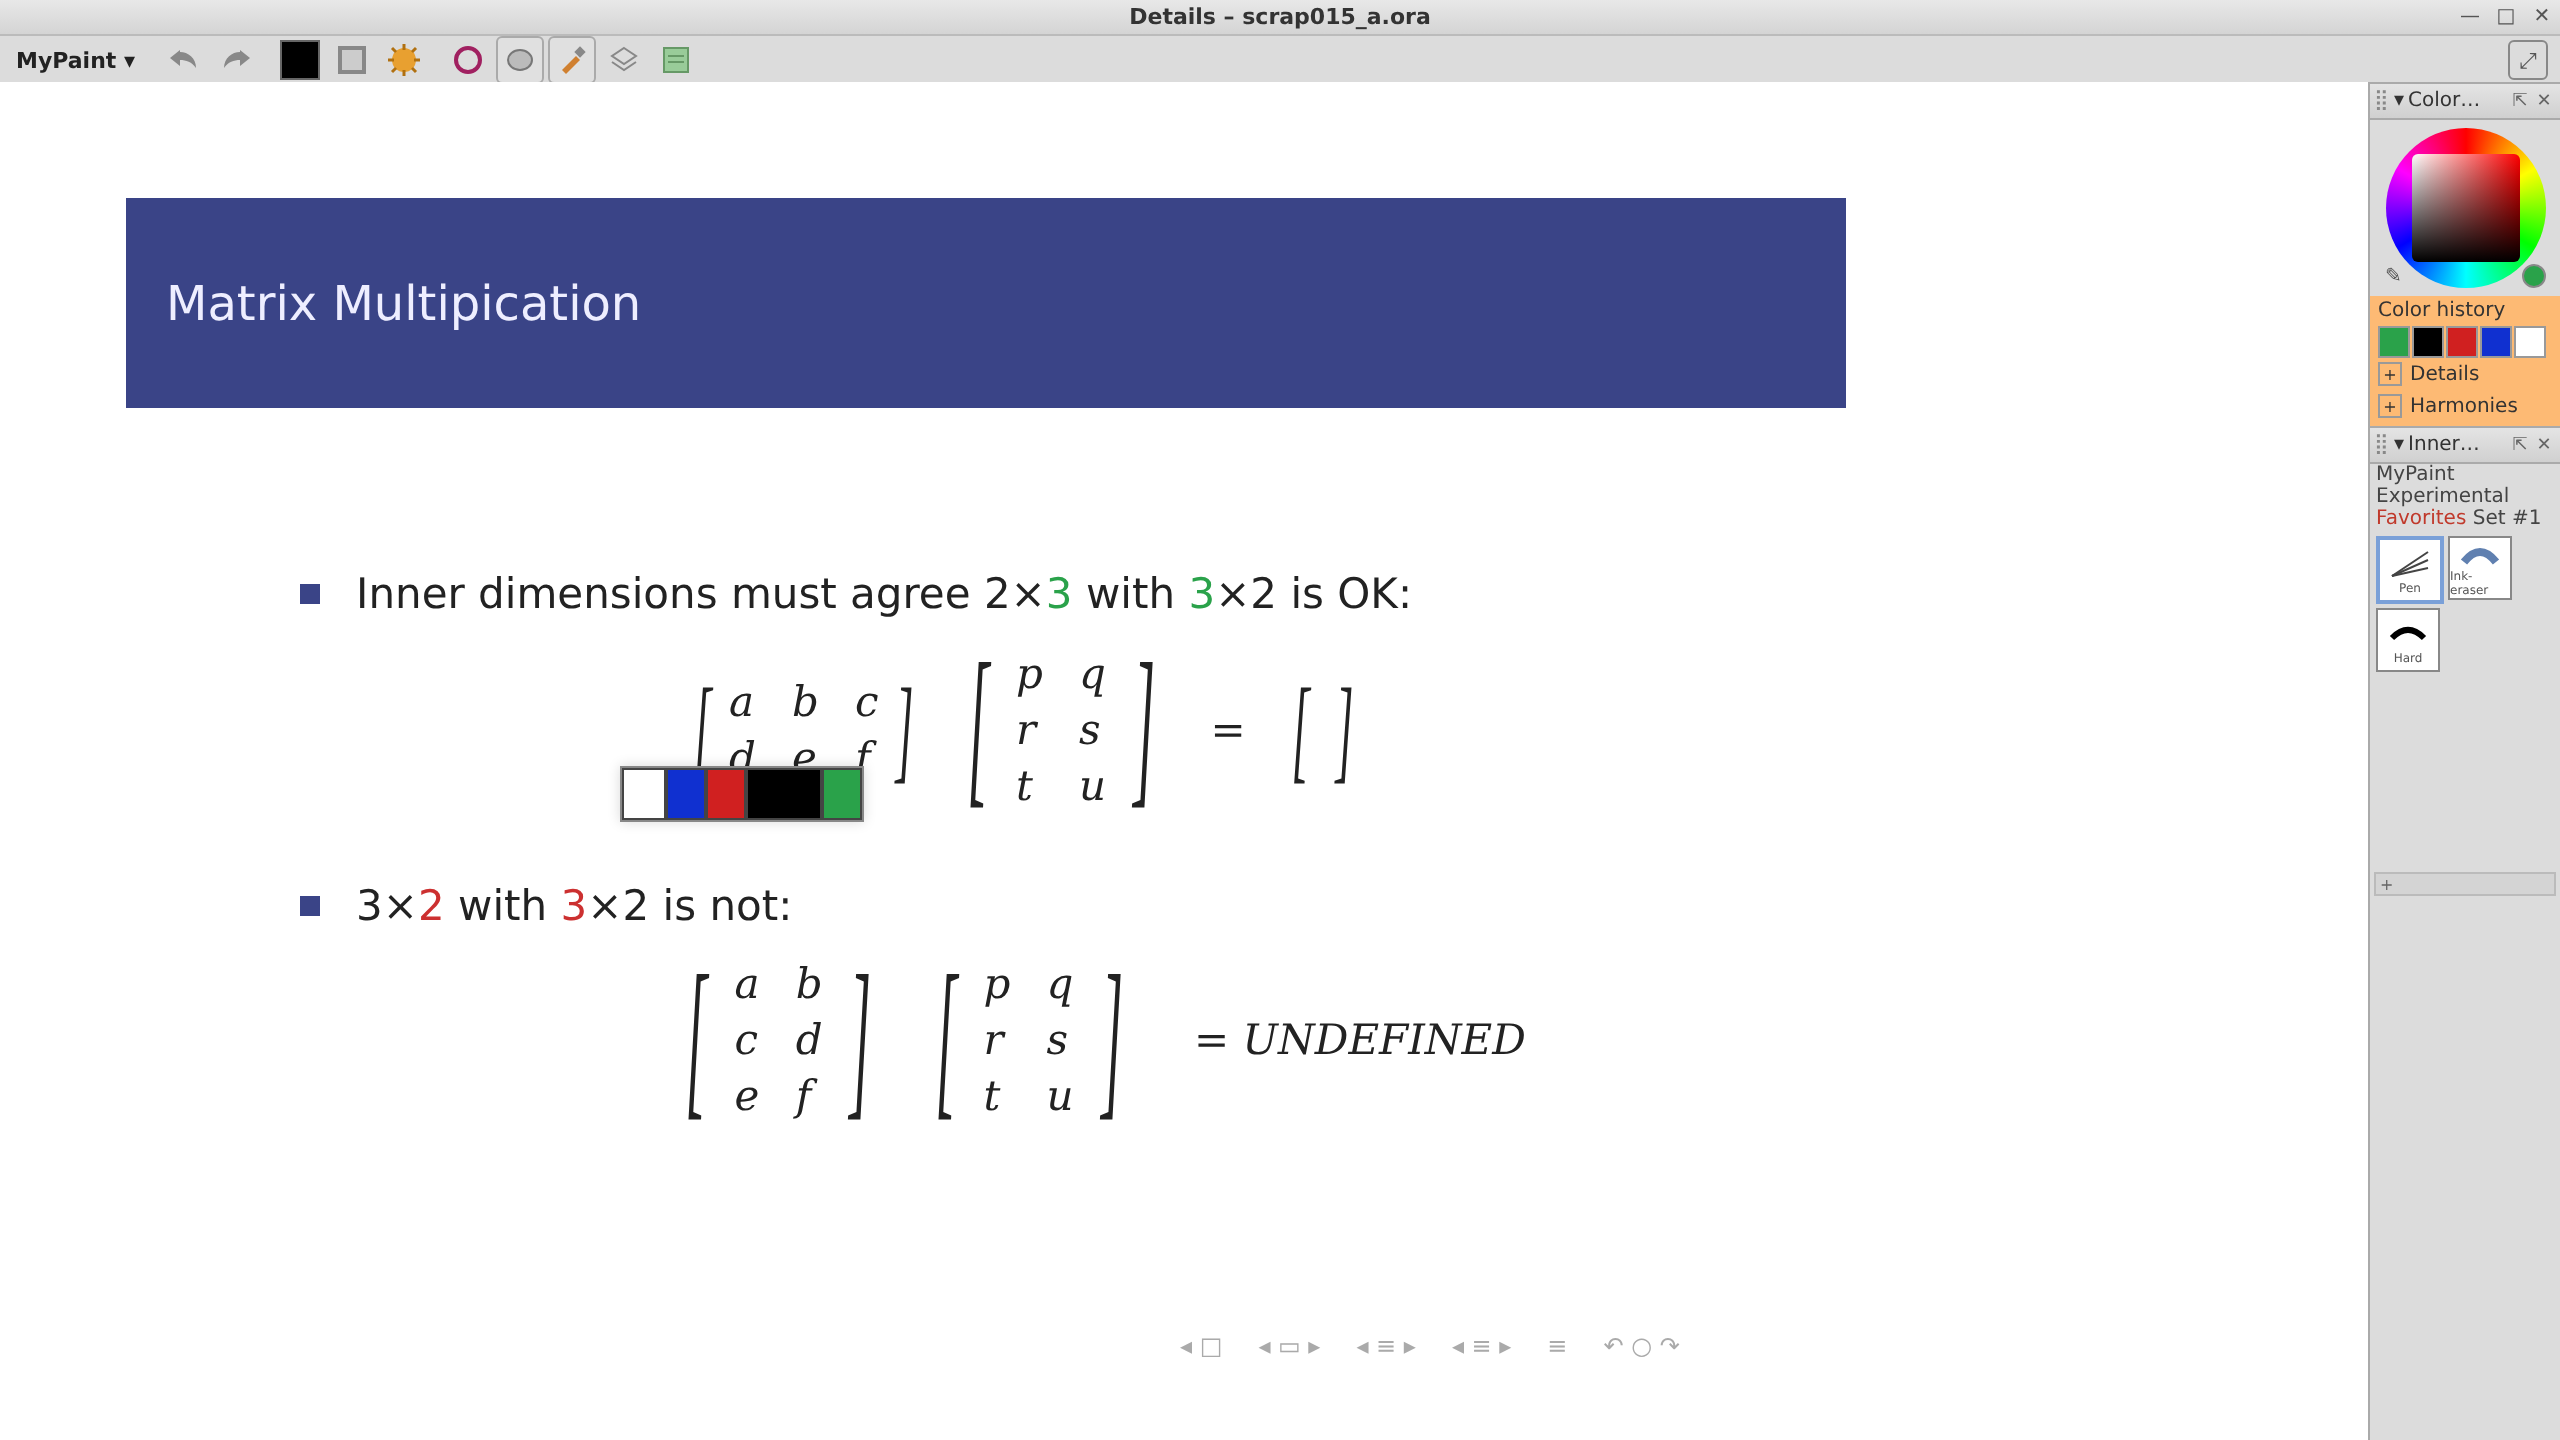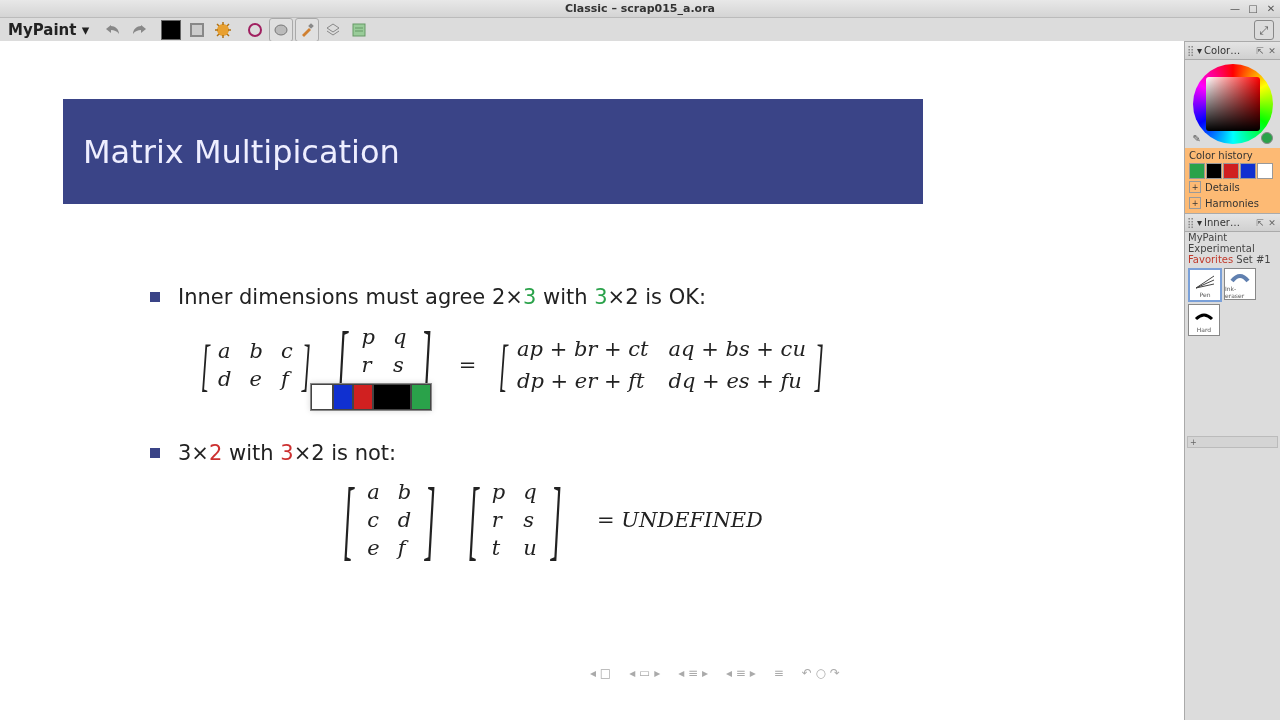--- a/index.html
+++ b/index.html
@@ -3,32 +3,32 @@
 <meta charset="utf-8">
 <style>
   html,body{margin:0;padding:0;width:1280px;height:720px;font-family:"DejaVu Sans",Arial,sans-serif;background:#dcdcdc;overflow:hidden;font-size:12px}
   
   .titlebar{height:17px;background:linear-gradient(#e8e8e8,#d4d4d4);display:flex;align-items:center;position:relative;border-bottom:1px solid #bbb}
   .titlebar .title{position:absolute;left:0;right:0;text-align:center;font-size:11px;font-weight:bold;color:#333}
   .winbtns{position:absolute;right:2px;top:1px;display:flex;gap:4px}
   .winbtn{width:14px;height:14px;display:flex;align-items:center;justify-content:center;font-size:10px;color:#555;cursor:pointer}
   
   .toolbar{height:24px;background:#dcdcdc;display:flex;align-items:center;padding:0 4px;border-bottom:1px solid #bfbfbf;position:relative}
-  .appmenu{font-size:15px;font-weight:bold;color:#222;padding:2px 4px;cursor:pointer}
+  .appmenu{font-size:11px;font-weight:bold;color:#222;padding:2px 4px;cursor:pointer}
   .tbgroup{display:flex;align-items:center;margin-left:8px;gap:2px}
   .tbbtn{width:22px;height:22px;display:flex;align-items:center;justify-content:center;cursor:pointer;border:1px solid transparent;border-radius:3px}
   .tbbtn.active{background:#e0e0e0;border-color:#aaa}
   .swatch{width:18px;height:18px;border:1px solid #666}
   .recenter{position:absolute;right:6px;width:18px;height:18px;display:flex;align-items:center;justify-content:center;border:1px solid #888;border-radius:3px;cursor:pointer;font-size:11px;color:#555}
   
   .main{position:absolute;top:41px;left:0;right:0;bottom:0;background:#fff;display:flex}
   .canvas{flex:1;background:#fff;position:relative;overflow:hidden}
   
   .slidehdr{position:absolute;top:58px;left:63px;width:840px;height:105px;background:#3a4487;display:flex;align-items:center;padding-left:20px;color:#eef}
-  .slidehdr h1{margin:0;font-size:32px;font-weight:400;font-family:"DejaVu Sans",sans-serif}
+  .slidehdr h1{margin:0;font-size:24px;font-weight:400;font-family:"DejaVu Sans",sans-serif}
   .content{position:absolute;top:240px;left:150px;right:320px;font-family:"DejaVu Sans",sans-serif;font-size:21px;color:#222}
   .bullet{display:flex;margin-bottom:10px}
   .sq{width:10px;height:10px;background:#3a4487;margin-top:11px;margin-right:18px;flex-shrink:0}
   .txt{line-height:1.6}
   .g{color:#2aa24a}
   .r{color:#cc3030}
   .mathrow{display:flex;align-items:center;justify-content:center;font-style:italic;font-family:"DejaVu Serif",serif;font-size:21px;margin-top:6px;margin-bottom:24px;gap:8px;position:relative}
   .matrix{display:inline-flex;align-items:center}
   .br{font-size:58px;font-weight:200;line-height:0.9;font-family:serif;transform:scaleX(0.4)}
   .br3{font-size:88px;font-weight:200;line-height:0.85;font-family:serif;transform:scaleX(0.32)}
@@ -66,21 +66,21 @@
   .brushlist{padding:3px;display:flex;flex-wrap:wrap;gap:2px}
   .brush{width:30px;height:30px;border:1px solid #888;background:#fff;display:flex;flex-direction:column;align-items:center;justify-content:center;font-size:6px;color:#555;cursor:pointer}
   .brush.sel{border:2px solid #7aa0d8}
   .brush .ico{width:22px;height:18px;display:flex;align-items:center;justify-content:center}
   .expand{height:10px;background:#d4d4d4;border:1px solid #bbb;margin:2px;display:flex;align-items:center;justify-content:flex-start;padding-left:2px;font-size:8px;color:#666;cursor:pointer}
 </style>
 </head>
 <body>
 
 <div class="titlebar">
-  <div class="title">Classic – scrap015_a.ora</div>
+  <div class="title">Details – scrap015_a.ora</div>
   <div class="winbtns">
     <div class="winbtn">—</div>
     <div class="winbtn">□</div>
     <div class="winbtn">✕</div>
   </div>
 </div>
 
 <div class="toolbar">
   <div class="appmenu">MyPaint ▾</div>
   <div class="tbgroup">
@@ -191,26 +191,20 @@
             <span>r</span>
               <span>s</span>
             <span>t</span>
               <span>u</span>
           </span>
             <span class="br3">]</span>
           </span>
         <span class="eq">=</span>
         <span class="matrix">
             <span class="br">[</span>
-          <span class="cells c2x2" style="gap:8px 20px">
-            <span>ap + br + ct</span>
-              <span>aq + bs + cu</span>
-            <span>dp + er + ft</span>
-              <span>dq + es + fu</span>
-          </span>
             <span class="br">]</span>
           </span>
       </div>
 
       <div class="bullet" style="margin-top:32px">
         <div class="sq"></div>
         <div class="txt">
           <span>3×</span><span class="r">2</span><span> with </span><span class="r">3</span><span>×2 is not:</span>
         </div>
       </div>

